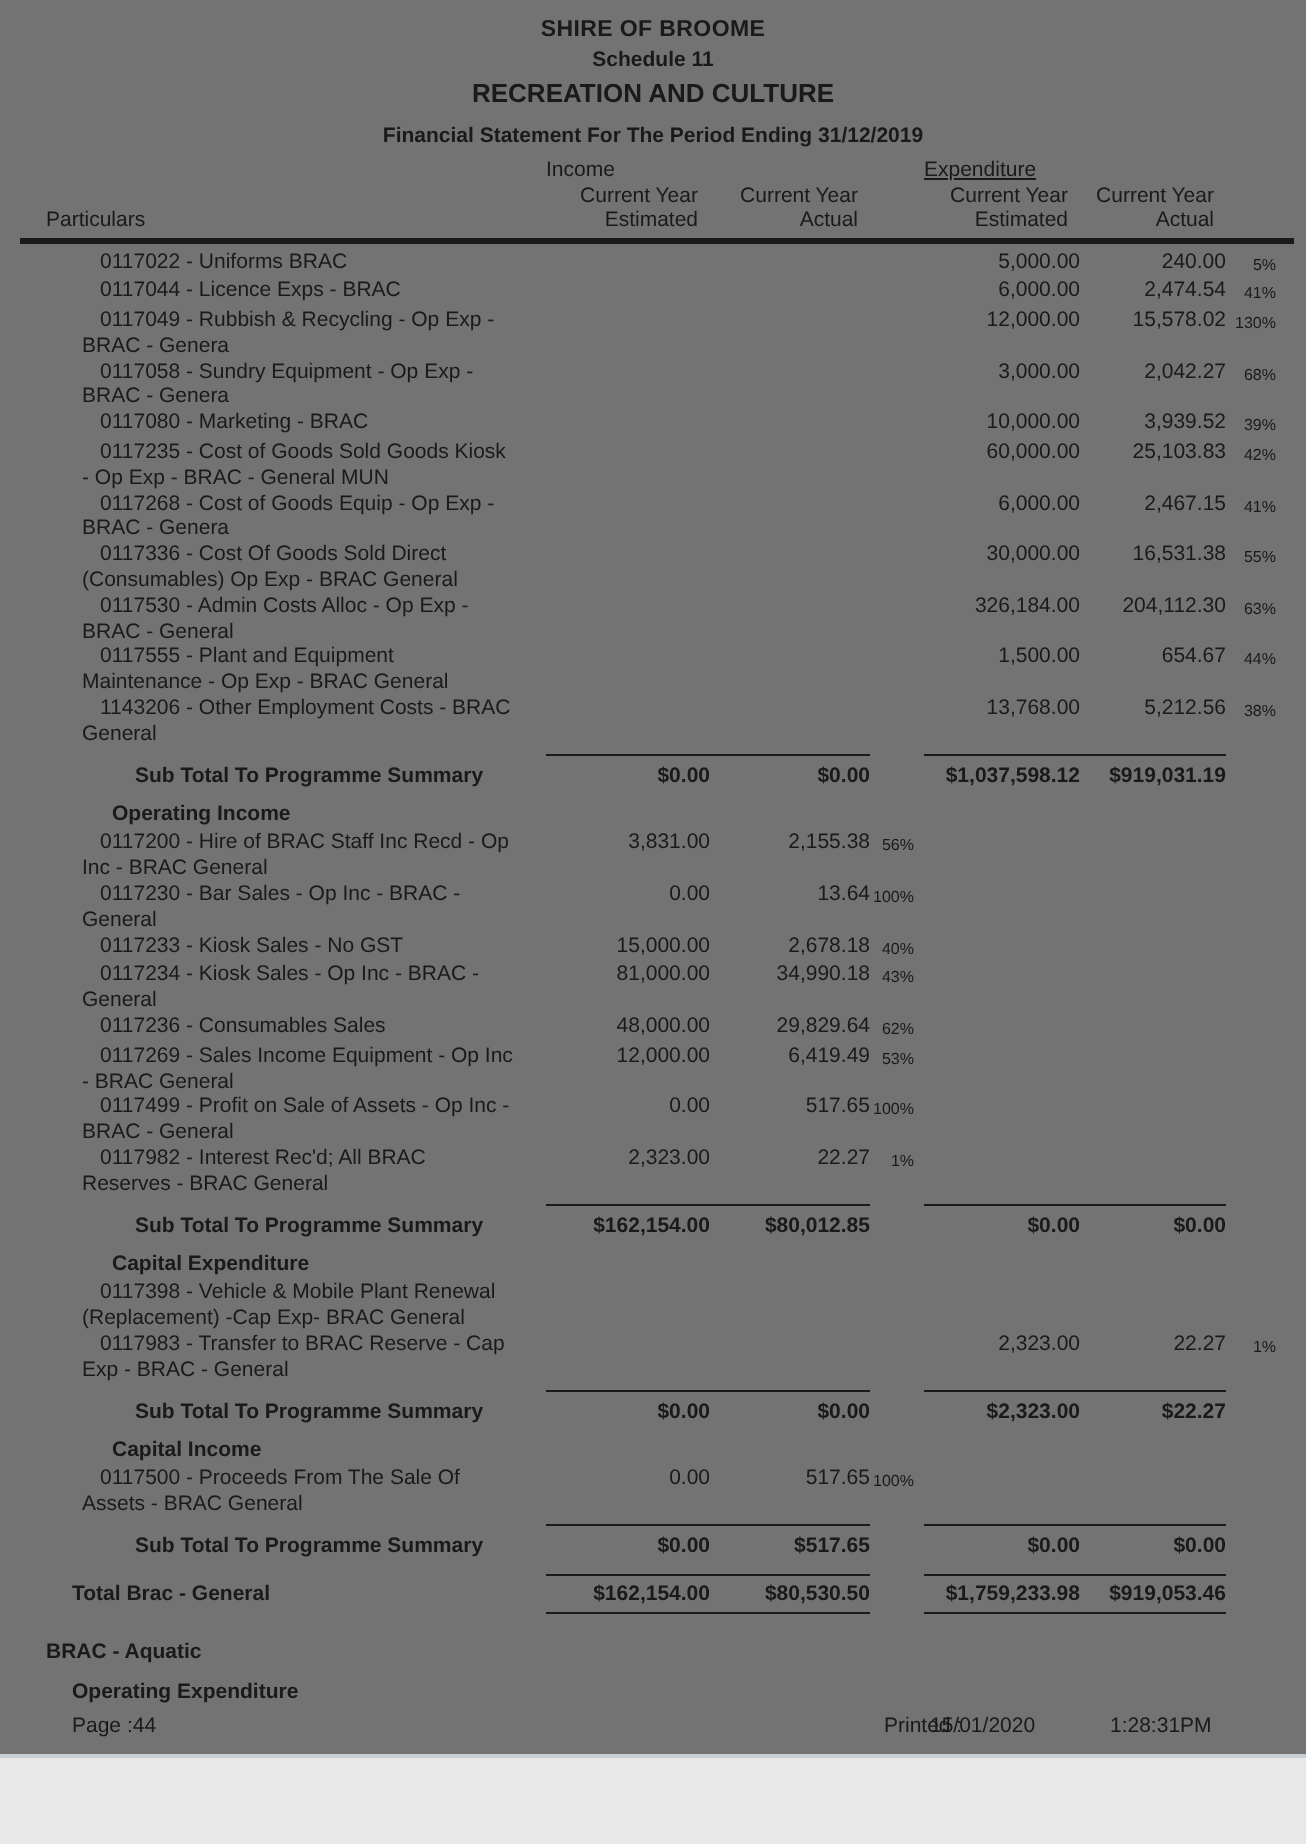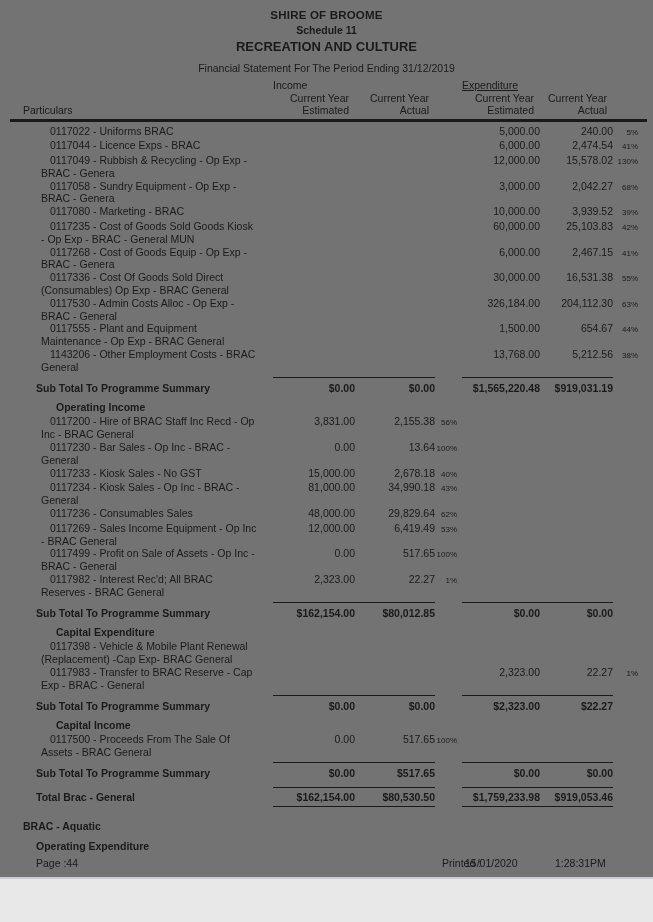--- a/index.html
+++ b/index.html
@@ -11,21 +11,21 @@
     color:#1a1a1a;
     overflow:hidden;
     border-bottom:2px solid #c9ced4;
     box-sizing:border-box;
   }
   
   .doc-header{padding-top:9px;text-align:center;}
   .org{font-size:11.5px;font-weight:700;letter-spacing:.2px;}
   .schedule{font-size:10.5px;font-weight:700;margin-top:3px;}
   .program{font-size:13px;font-weight:700;margin-top:3px;}
-  .statement{font-size:10.5px;font-weight:400;margin-top:8px;}
+  .statement{font-size:10.5px;font-weight:700;margin-top:8px;}
   
   .grid{
     display:grid;
     grid-template-columns:250px 82px 80px 27px 78px 73px 27px;
     padding-left:23px;
     box-sizing:border-box;
   }
   
   .col-headers{margin-top:5px;font-size:10.5px;line-height:12.5px;}
   .grp{text-align:left;}
@@ -41,21 +41,21 @@
   .l2{padding-left:18px;}
   .num{text-align:right;white-space:nowrap;}
   .pct{font-size:8px;text-align:right;padding-top:2px;white-space:nowrap;}
   .ipct{padding-right:5px;}
   .epct{padding-right:2px;}
   .sec-heading{font-weight:700;padding-left:56px;margin-top:7px;margin-bottom:1px;font-size:10.5px;line-height:13px;}
   .rule-row{margin-top:3px;}
   .rl{grid-column:2/4;border-top:1.5px solid #1a1a1a;}
   .rr{grid-column:5/7;border-top:1.5px solid #1a1a1a;}
   .subtotal-row{font-weight:700;margin-top:4px;}
-  .subtotal-row .label{padding-left:13px;}
+  .subtotal-row .label{padding-left:13px;text-align:center;}
   .total-block{margin-top:7px;}
   .total-block .rl,.total-block .rr{border-top-width:1.8px;}
   .total-row{font-weight:700;margin-top:3px;}
   .total-row .label{padding-left:13px;}
   .rule-row.below{margin-top:2px;}
   
   .next-title{font-weight:700;font-size:10.5px;padding-left:23px;margin-top:13px;}
   .next-sub{font-weight:700;font-size:10.5px;padding-left:36px;margin-top:8px;}
   
   .footer{position:absolute;top:857px;left:0;width:100%;font-size:10.5px;}
@@ -237,21 +237,21 @@
       <div class="grid rule-row">
         <div></div>
         <div class="rl"></div>
         <div class="rr"></div>
       </div>
       <div class="grid subtotal-row">
         <div class="label">Sub Total To Programme Summary</div>
         <div class="num">$0.00</div>
         <div class="num">$0.00</div>
         <div class="pct ipct"></div>
-        <div class="num">$1,565,220.48</div>
+        <div class="num">$1,037,598.12</div>
         <div class="num">$919,031.19</div>
         <div class="pct epct"></div>
       </div>
       <div class="sec-heading">Operating Income</div>
       <div class="grid trow">
         <div class="desc">
           <div class="l1">0117200 - Hire of BRAC Staff Inc Recd - Op</div>
           <div class="l2">Inc - BRAC General</div>
         </div>
         <div class="num">3,831.00</div>

